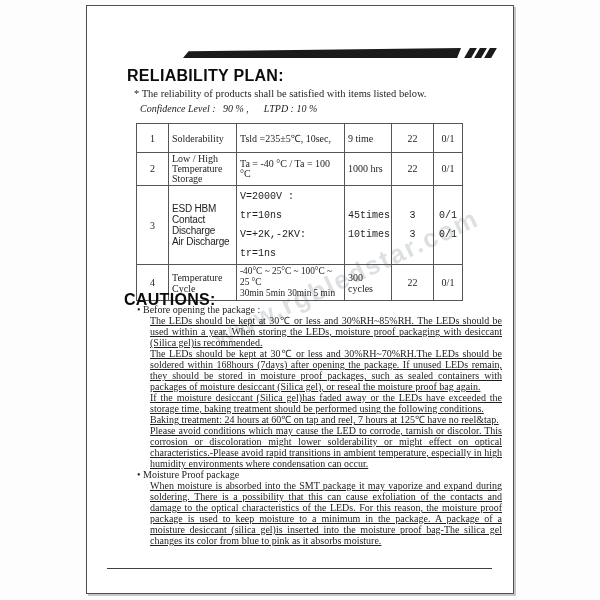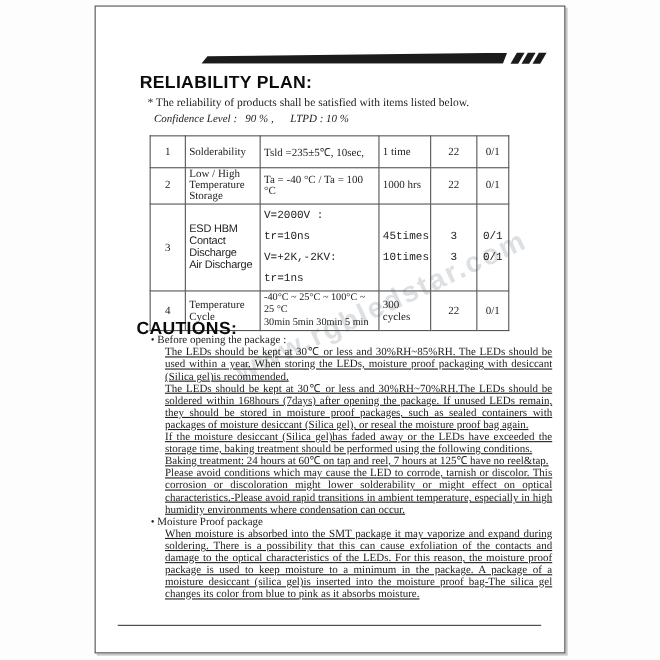--- a/index.html
+++ b/index.html
@@ -81,21 +81,21 @@
           <col style="width:108px">
         <col style="width:47px">
           <col style="width:42px">
           <col style="width:29px">
       </colgroup>
       <tbody>
       <tr class="r1">
         <td class="c">1</td>
         <td>Solderability</td>
         <td>Tsld =235±5℃, 10sec,</td>
-        <td>1 time</td>
+        <td>9 time</td>
         <td class="c">22</td>
         <td class="c">0/1</td>
       </tr>
       <tr class="r2">
         <td class="c">2</td>
         <td class="pre">Low / High
 Temperature
 Storage</td>
         <td>Ta = -40 °C  / Ta = 100 °C</td>
         <td>1000 hrs</td>

